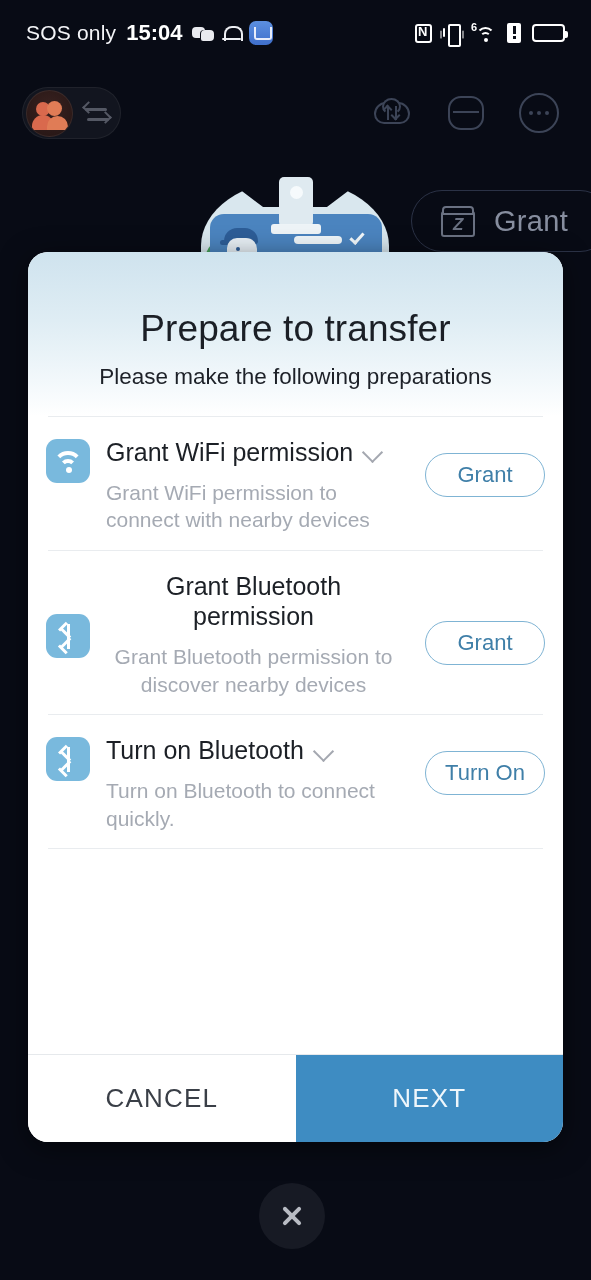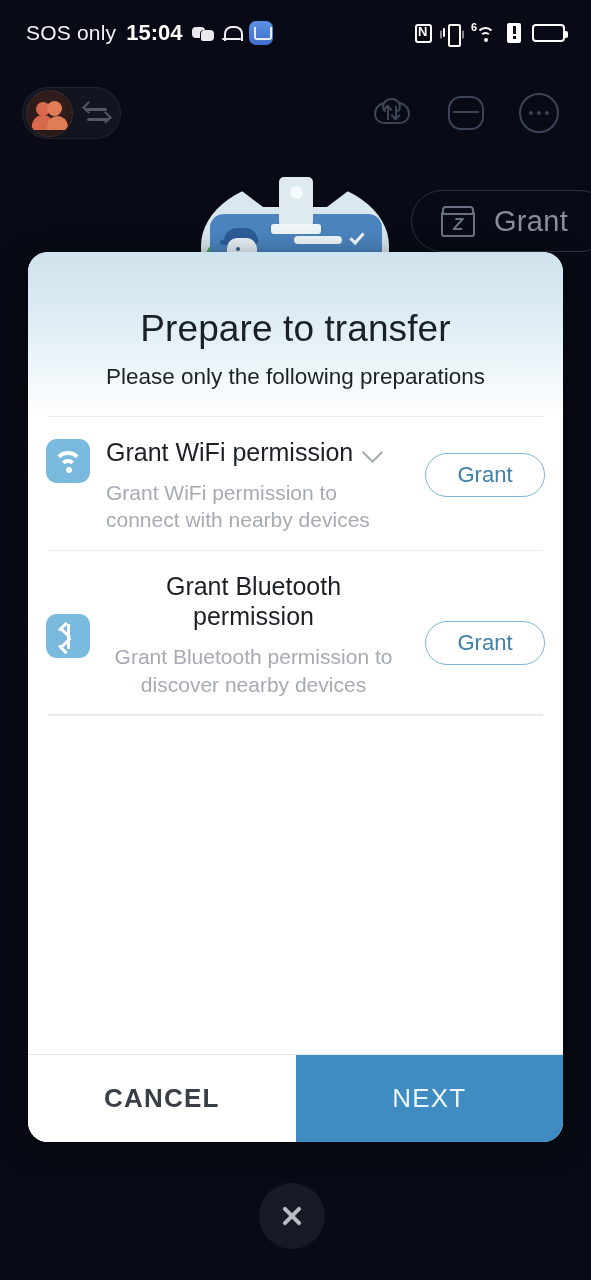--- a/index.html
+++ b/index.html
@@ -147,21 +147,21 @@
   .chev:before{content:"";position:absolute;left:2px;top:3px;width:13px;height:13px;border-right:2.6px solid #5a6170;border-bottom:2.6px solid #5a6170;transform:rotate(45deg);}
   .rowdesc{font-size:21px;color:#a5aab3;line-height:1.32;margin-top:11px;max-width:440px;}
   .actbtn{flex:none;min-width:120px;height:44px;border-radius:22px;border:1.6px solid #7fb4d4;background:#fff;
     color:#3f7fa8;font-size:22px;display:flex;align-items:center;justify-content:center;padding:0 18px;margin-top:16px;}
 
   .row-wifi .actbtn{margin-left:8px;}
   .row-btperm{align-items:center;text-align:center;}
   .row-btperm .rowmain{padding-right:8px;}
 
   .dlg-foot{display:flex;height:88px;border-top:1px solid #e6e9ec;}
-  .btn-cancel{flex:1;display:flex;align-items:center;justify-content:center;background:#fff;color:#3a3f47;font-size:26px;letter-spacing:1.2px;font-weight:bold;}
+  .btn-cancel{flex:1;display:flex;align-items:center;justify-content:center;background:#fff;color:#3a3f47;font-size:26px;letter-spacing:1.2px;}
   .btn-next{flex:1;display:flex;align-items:center;justify-content:center;background:#3e8cc2;color:#eef6fb;font-size:26px;letter-spacing:1.2px;}
 
   
   .closebtn{position:absolute;left:259px;top:1183px;width:66px;height:66px;border-radius:50%;background:#171a24;
     display:flex;align-items:center;justify-content:center;}
   .closebtn .x{position:relative;width:26px;height:26px;}
   .closebtn .x:before,.closebtn .x:after{content:"";position:absolute;left:1px;top:11px;width:24px;height:4px;background:#b9bcc4;border-radius:2px;}
   .closebtn .x:before{transform:rotate(45deg);} .closebtn .x:after{transform:rotate(-45deg);}
 </style>
 </head>
@@ -259,21 +259,21 @@
     </div>
     <div class="clip">
         <span class="hole"></span>
       </div>
     <div class="clipbar"></div>
   </div>
 
   <div class="dialog">
     <div class="dlg-head">
       <div class="dlg-title">Prepare to transfer</div>
-      <div class="dlg-sub">Please only the following preparations</div>
+      <div class="dlg-sub">Please make the following preparations</div>
     </div>
 
     <div class="dlg-body">
       <div class="divider"></div>
 
       <div class="row row-wifi">
         <div class="rowicon">
           <span class="wifi-w">
               <span class="arc w1"></span>
               <span class="arc w2"></span>
@@ -306,20 +306,39 @@
           <div class="rowtop">
             <span class="rowtitle">Grant Bluetooth permission</span>
           </div>
           <div class="rowdesc">Grant Bluetooth permission to discover nearby devices</div>
         </div>
         <div class="actbtn">Grant</div>
       </div>
 
       <div class="divider"></div>
 
+      <div class="row row-bton">
+        <div class="rowicon bt">
+          <span class="bt-g">
+              <span class="stem"></span>
+              <span class="d1"></span>
+              <span class="d2"></span>
+              <span class="d3"></span>
+              <span class="d4"></span>
+            </span>
+        </div>
+        <div class="rowmain">
+          <div class="rowtop">
+            <span class="rowtitle">Turn on Bluetooth</span>
+            <span class="chev"></span>
+          </div>
+          <div class="rowdesc">Turn on Bluetooth to connect quickly.</div>
+        </div>
+        <div class="actbtn">Turn On</div>
+      </div>
 
       <div class="divider"></div>
     </div>
 
     <div class="dlg-foot">
       <div class="btn-cancel">CANCEL</div>
       <div class="btn-next">NEXT</div>
     </div>
   </div>
 

